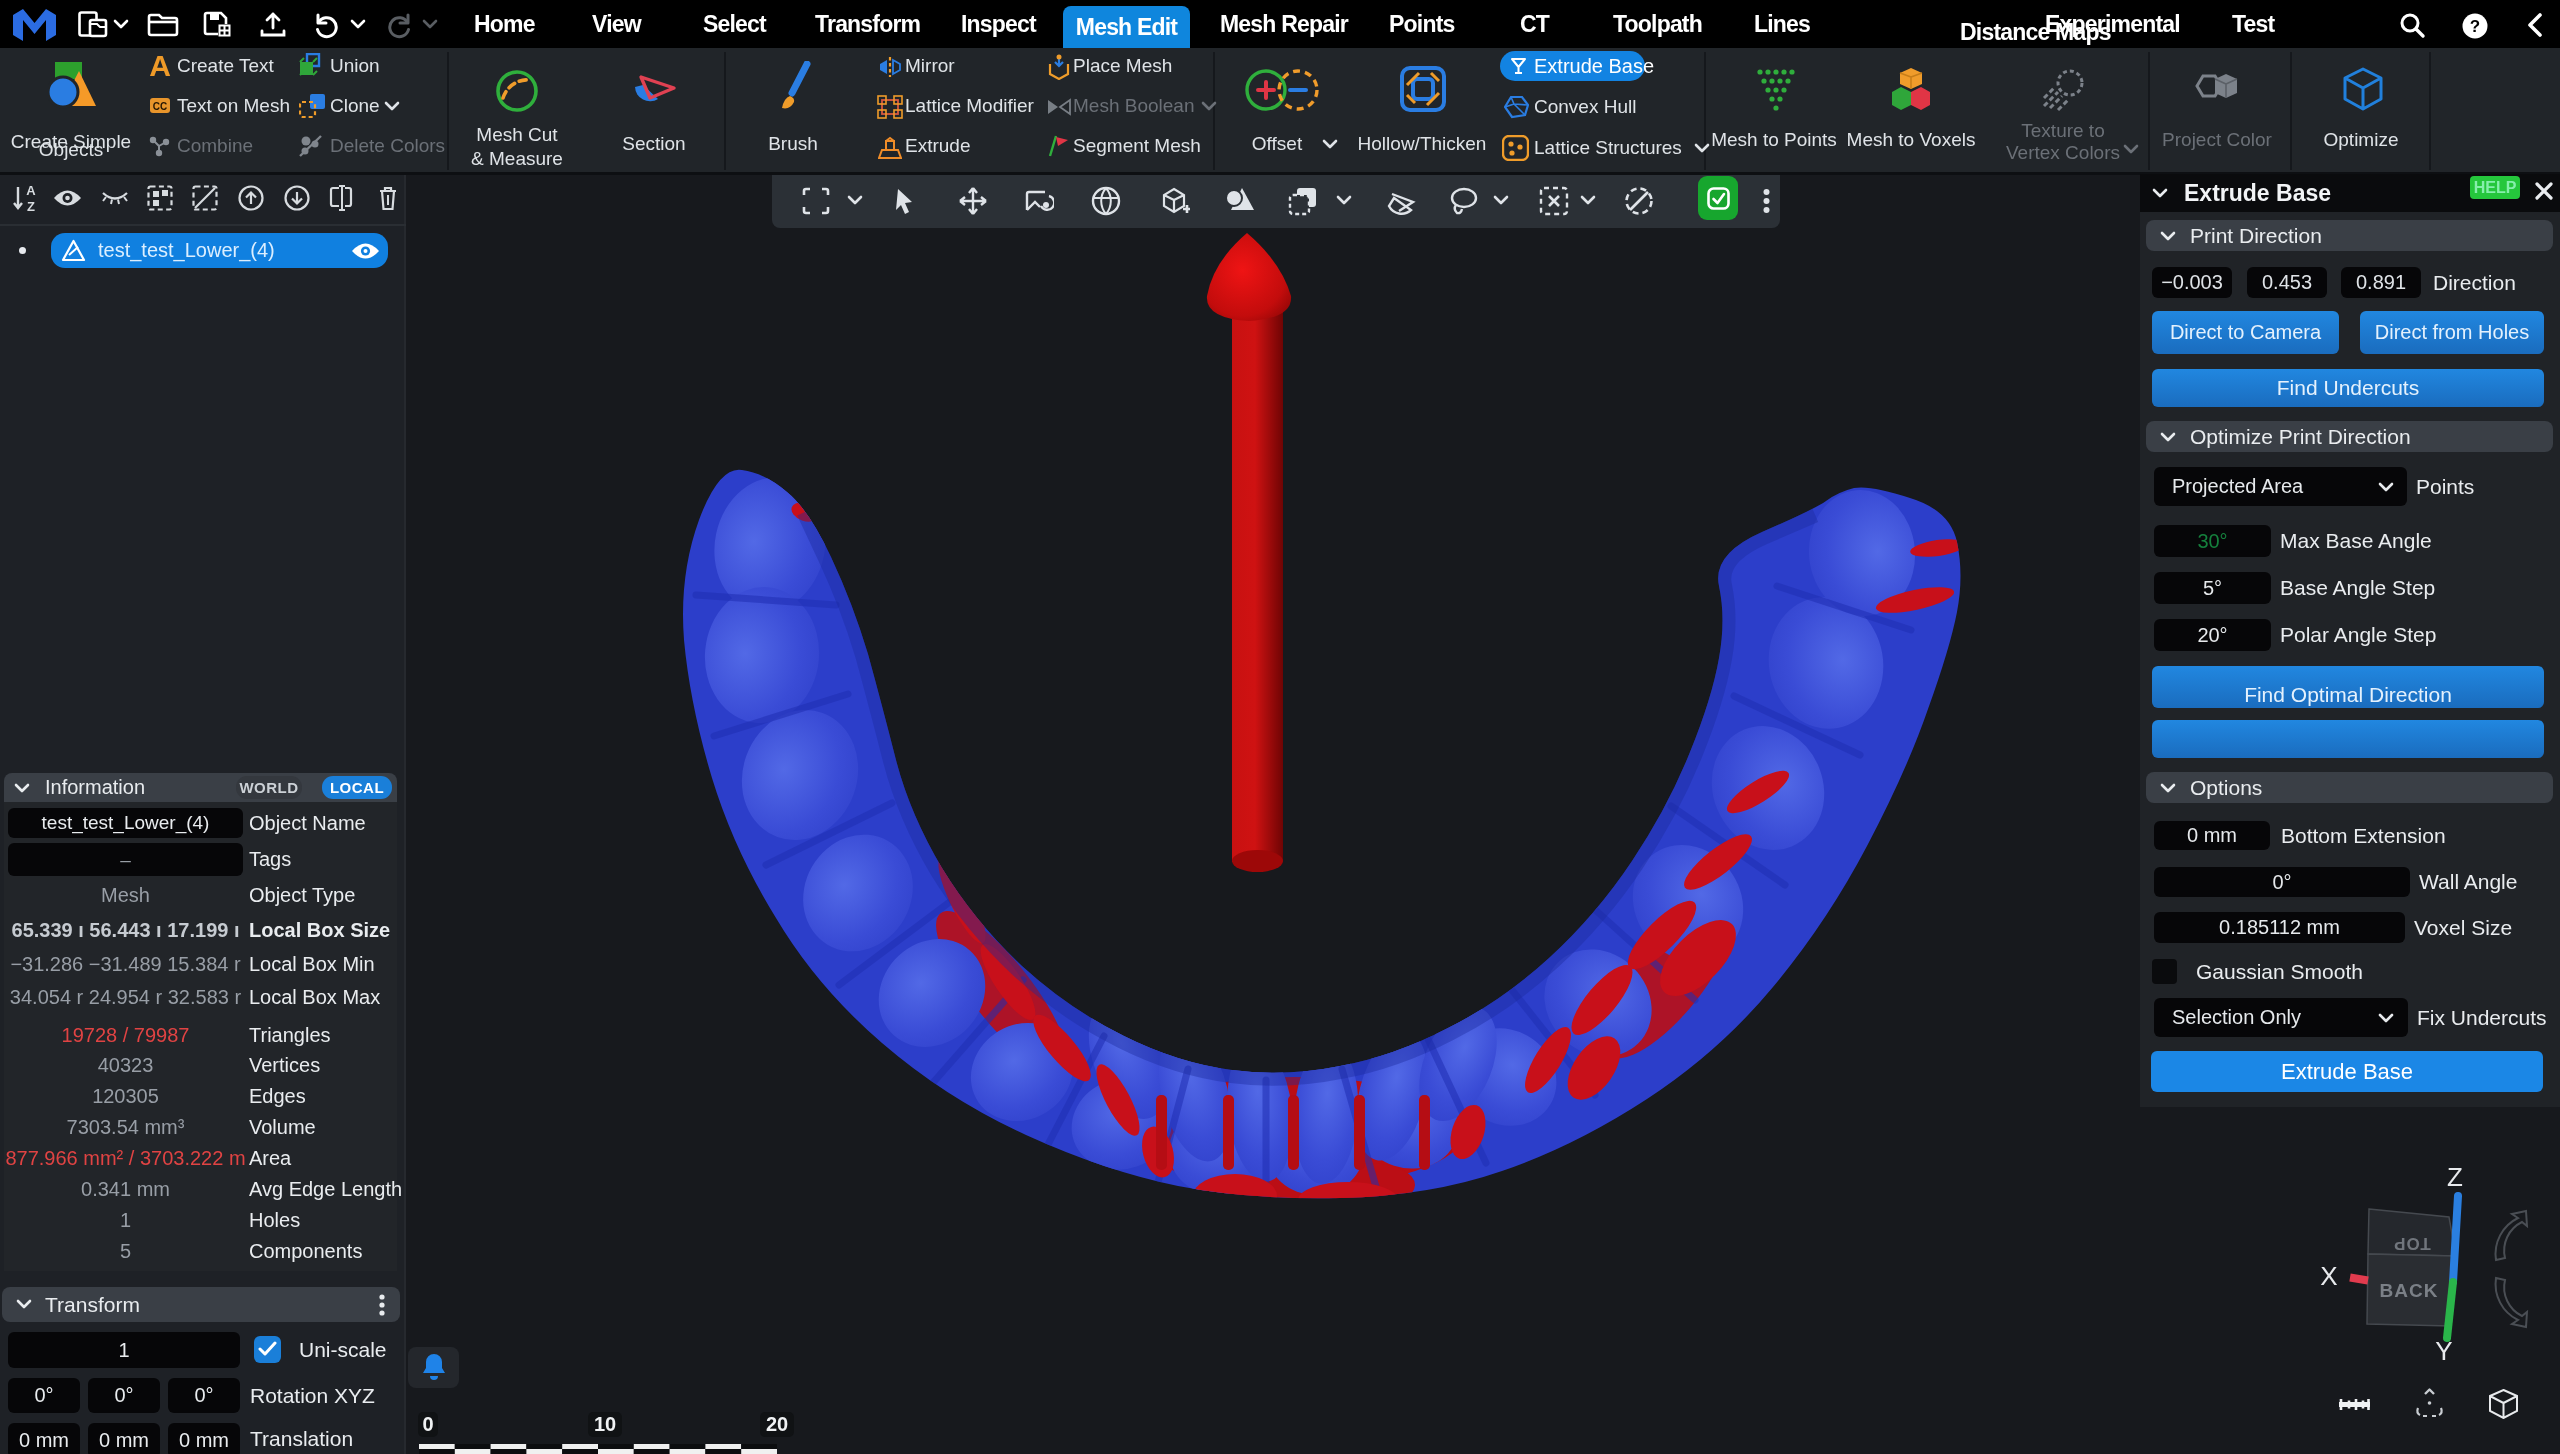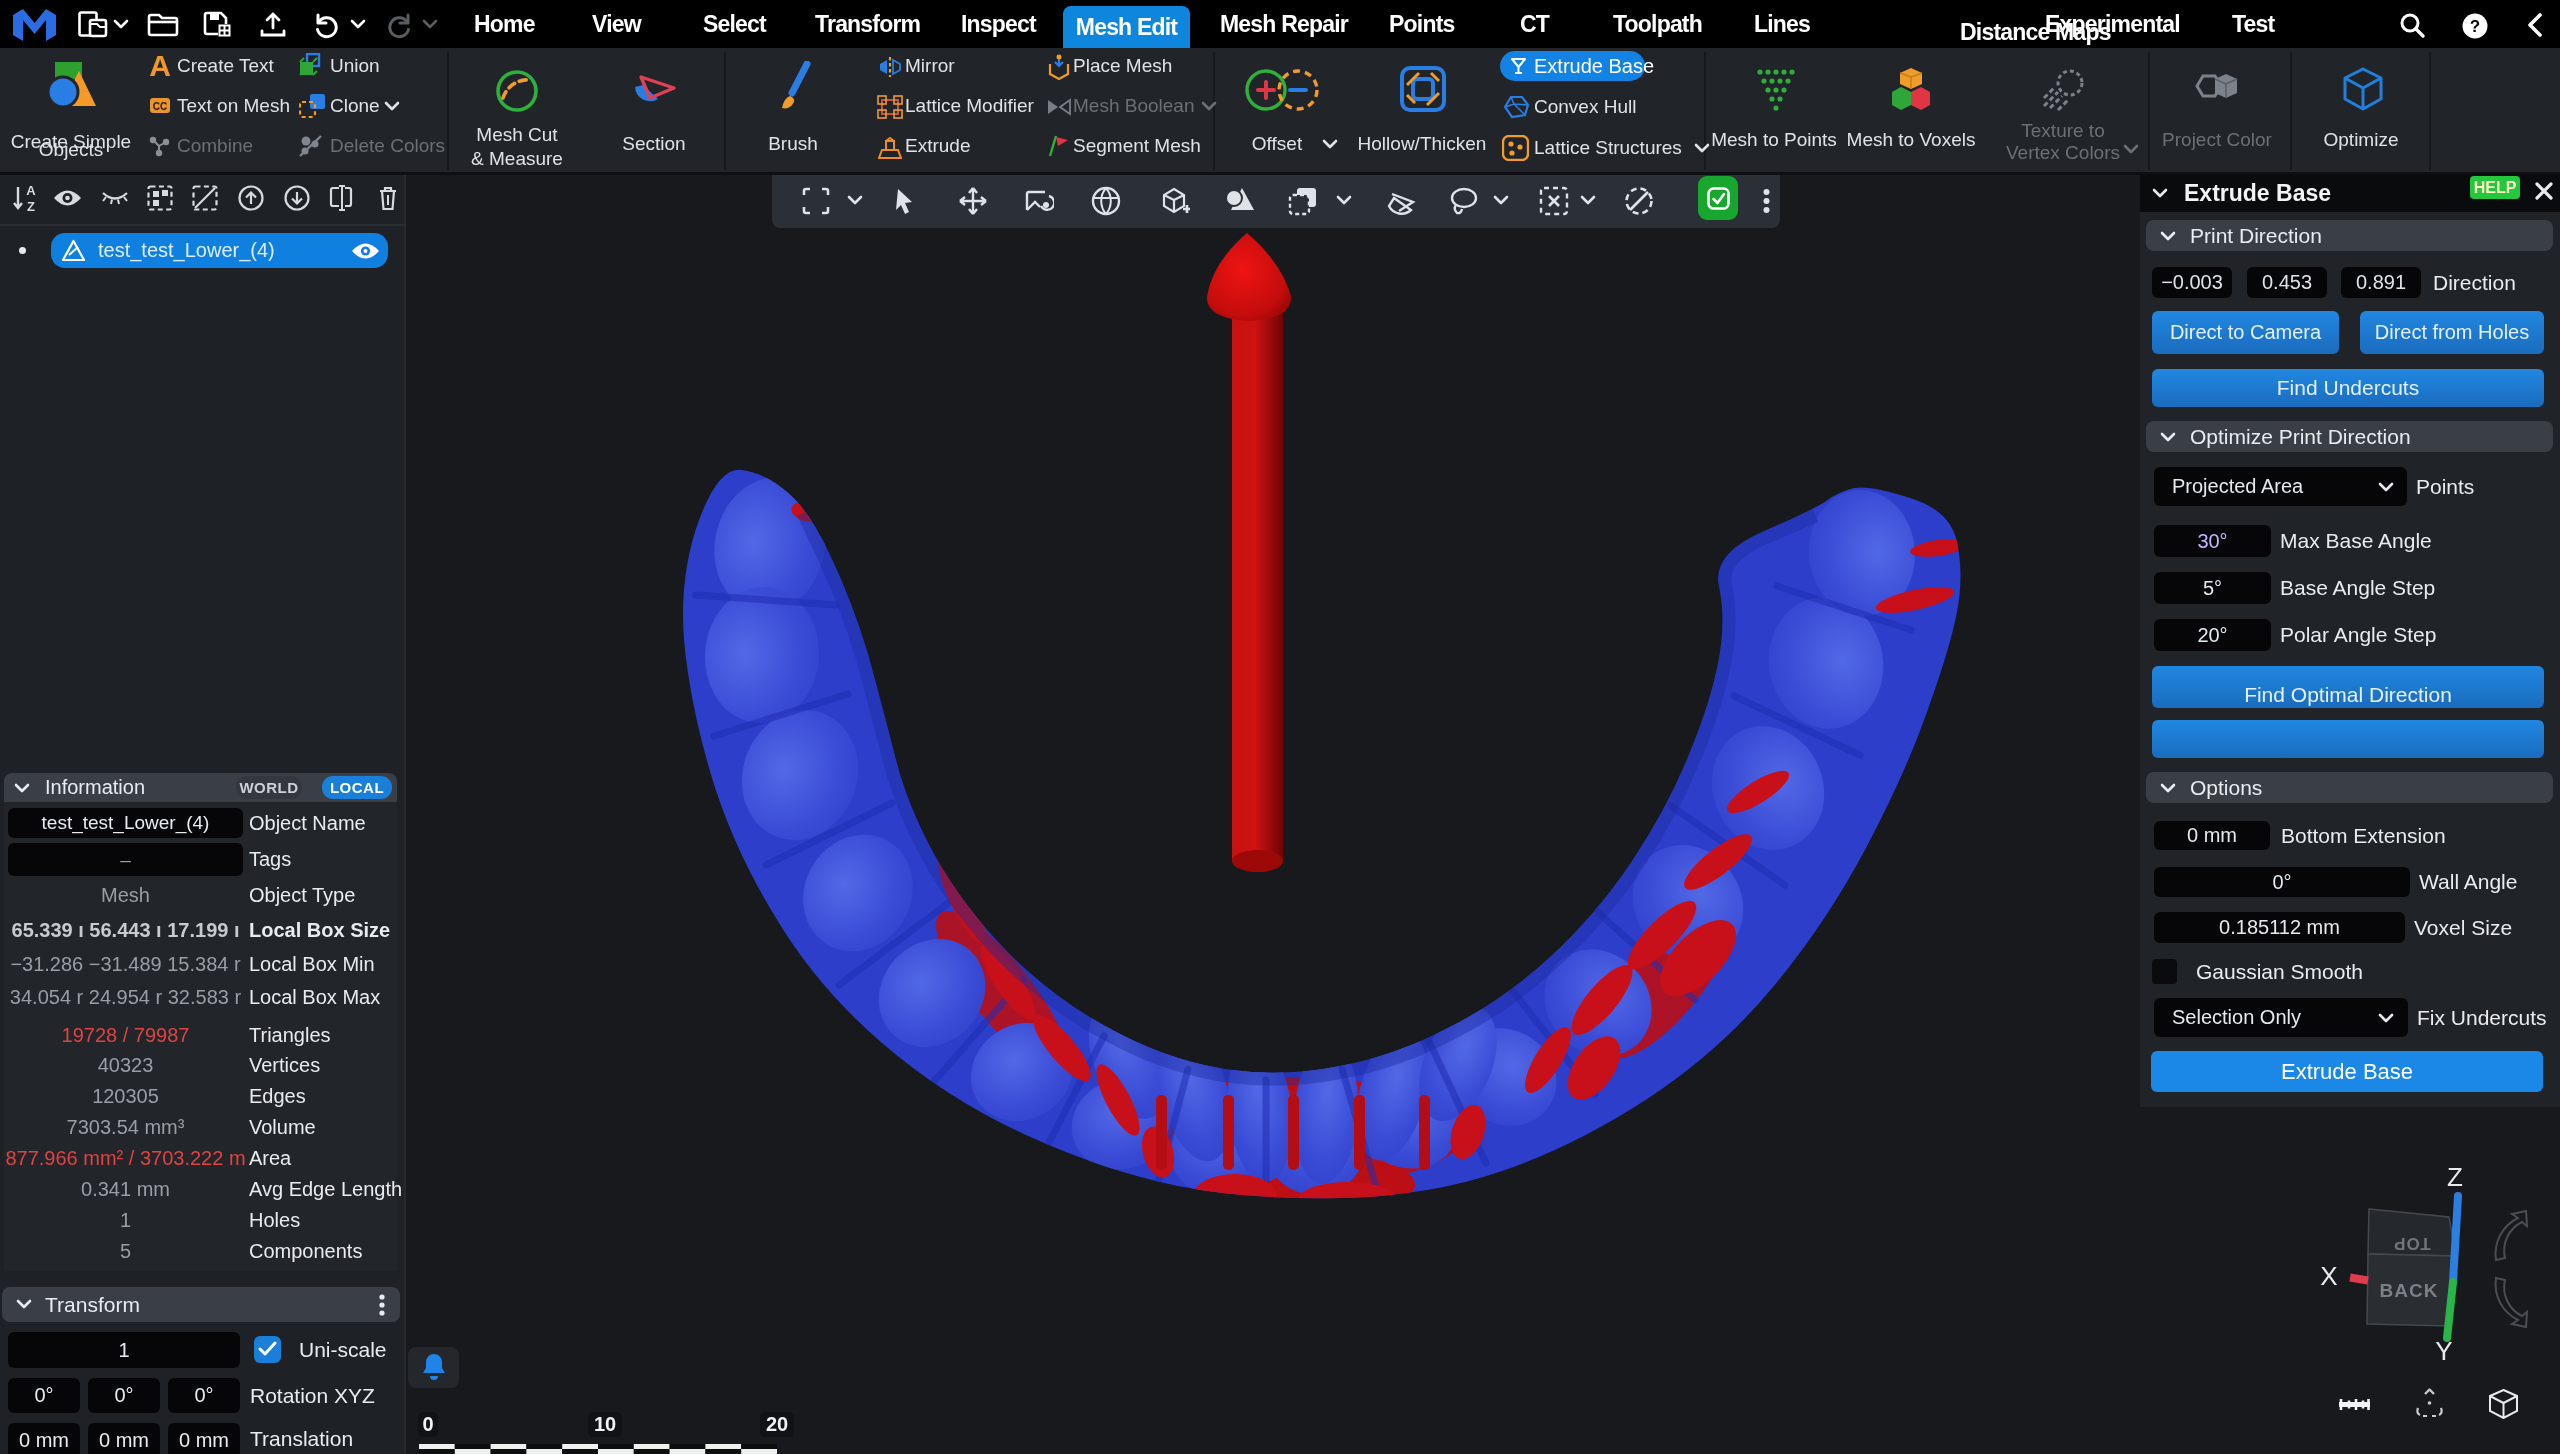--- a/index.html
+++ b/index.html
@@ -614,21 +614,21 @@
 <svg class="abs" style="left:2488px;top:1389px" width="31" height="30" viewBox="0 0 31 30">
       <path d="M15.5 1 L29 7 L29 22 L15.5 29 L2 22 L2 7 Z M15.5 14 L29 7 M15.5 14 L2 7 M15.5 14 V29" fill="none" stroke="#e8eaed" stroke-width="2"></path>
     </svg>
 <div class="abs" style="left:2140px;top:174px;width:420px;height:933px;background:#202327"></div>
 <div class="abs" style="left:2140px;top:174px;width:420px;height:38px;background:#0a0b0d"></div>
 <svg class="abs" style="left:2152px;top:188px" width="16" height="10" viewBox="0 0 16 10">
       <path d="M2 2 L8 8 L14 2" stroke="#e9ecef" stroke-width="2.6" fill="none" stroke-linecap="round" stroke-linejoin="round"></path>
     </svg>
 <div class="abs" style="left:2184px;top:174px;width:200px;height:38px;display:flex;align-items:center;justify-content:flex-start;font-size:23px;color:#f2f4f6;font-weight:700;white-space:nowrap;">Extrude Base</div>
 <div class="abs" style="left:2470px;top:176px;width:50px;height:23px;background:#25c73c;border-radius:4px"></div>
-<div class="abs" style="left:2470px;top:176px;width:50px;height:23px;display:flex;align-items:center;justify-content:center;font-size:16px;color:#fef9c3;font-weight:700;white-space:nowrap;">HELP</div>
+<div class="abs" style="left:2470px;top:176px;width:50px;height:23px;display:flex;align-items:center;justify-content:center;font-size:16px;color:#86efac;font-weight:700;white-space:nowrap;">HELP</div>
 <svg class="abs" style="left:2534px;top:181px" width="20" height="20" viewBox="0 0 20 20">
       <path d="M3 3 L17 17 M17 3 L3 17" stroke="#e9ecef" stroke-width="3.2" stroke-linecap="round"></path>
     </svg>
 <div class="abs" style="left:2146px;top:220px;width:407px;height:31px;background:#3a3f46;border-radius:8px"></div>
 <svg class="abs" style="left:2160px;top:231px" width="16" height="10" viewBox="0 0 16 10">
       <path d="M2 2 L8 8 L14 2" stroke="#e9ecef" stroke-width="2.6" fill="none" stroke-linecap="round" stroke-linejoin="round"></path>
     </svg>
 <div class="abs" style="left:2190px;top:220px;width:300px;height:31px;display:flex;align-items:center;justify-content:flex-start;font-size:21px;color:#e9ecef;font-weight:400;white-space:nowrap;">Print Direction</div>
 <div class="abs" style="left:2152px;top:267px;width:80px;height:31px;background:#060608;border-radius:6px"></div>
 <div class="abs" style="left:2152px;top:267px;width:80px;height:31px;display:flex;align-items:center;justify-content:center;font-size:20px;color:#dfe3e7;font-weight:400;white-space:nowrap;">−0.003</div>
@@ -648,21 +648,21 @@
       <path d="M2 2 L8 8 L14 2" stroke="#e9ecef" stroke-width="2.6" fill="none" stroke-linecap="round" stroke-linejoin="round"></path>
     </svg>
 <div class="abs" style="left:2190px;top:421px;width:300px;height:31px;display:flex;align-items:center;justify-content:flex-start;font-size:21px;color:#e9ecef;font-weight:400;white-space:nowrap;">Optimize Print Direction</div>
 <div class="abs" style="left:2154px;top:467px;width:253px;height:39px;background:#060608;border-radius:6px"></div>
 <div class="abs" style="left:2172px;top:467px;width:200px;height:39px;display:flex;align-items:center;justify-content:flex-start;font-size:20px;color:#e6e9ec;font-weight:400;white-space:nowrap;">Projected Area</div>
 <svg class="abs" style="left:2378px;top:482px" width="16" height="10" viewBox="0 0 16 10">
       <path d="M2 2 L8 8 L14 2" stroke="#e6e9ec" stroke-width="2.6" fill="none" stroke-linecap="round" stroke-linejoin="round"></path>
     </svg>
 <div class="abs" style="left:2416px;top:467px;width:100px;height:39px;display:flex;align-items:center;justify-content:flex-start;font-size:21px;color:#e9ecef;font-weight:400;white-space:nowrap;">Points</div>
 <div class="abs" style="left:2154px;top:525px;width:117px;height:32px;background:#060608;border-radius:6px"></div>
-<div class="abs" style="left:2154px;top:525px;width:117px;height:32px;display:flex;align-items:center;justify-content:center;font-size:20px;color:#c4b5fd;font-weight:400;white-space:nowrap;">30°</div>
+<div class="abs" style="left:2154px;top:525px;width:117px;height:32px;display:flex;align-items:center;justify-content:center;font-size:20px;color:#15803d;font-weight:400;white-space:nowrap;">30°</div>
 <div class="abs" style="left:2280px;top:525px;width:200px;height:32px;display:flex;align-items:center;justify-content:flex-start;font-size:21px;color:#e9ecef;font-weight:400;white-space:nowrap;">Max Base Angle</div>
 <div class="abs" style="left:2154px;top:572px;width:117px;height:32px;background:#060608;border-radius:6px"></div>
 <div class="abs" style="left:2154px;top:572px;width:117px;height:32px;display:flex;align-items:center;justify-content:center;font-size:20px;color:#e6e9ec;font-weight:400;white-space:nowrap;">5°</div>
 <div class="abs" style="left:2280px;top:572px;width:200px;height:32px;display:flex;align-items:center;justify-content:flex-start;font-size:21px;color:#e9ecef;font-weight:400;white-space:nowrap;">Base Angle Step</div>
 <div class="abs" style="left:2154px;top:619px;width:117px;height:32px;background:#060608;border-radius:6px"></div>
 <div class="abs" style="left:2154px;top:619px;width:117px;height:32px;display:flex;align-items:center;justify-content:center;font-size:20px;color:#e6e9ec;font-weight:400;white-space:nowrap;">20°</div>
 <div class="abs" style="left:2280px;top:619px;width:200px;height:32px;display:flex;align-items:center;justify-content:flex-start;font-size:21px;color:#e9ecef;font-weight:400;white-space:nowrap;">Polar Angle Step</div>
 <div class="abs" style="left:2152px;top:666px;width:392px;height:42px;background:linear-gradient(180deg,#2187e0,#1a6cbe);border-radius:6px"></div>
 <div class="abs" style="left:2152px;top:666px;width:392px;height:58px;display:flex;align-items:center;justify-content:center;font-size:21px;color:#e4f1fd;font-weight:400;white-space:nowrap;">Find Optimal Direction</div>
 <div class="abs" style="left:2152px;top:720px;width:392px;height:38px;background:linear-gradient(180deg,#2187e0,#1a6cbe);border-radius:6px"></div>

